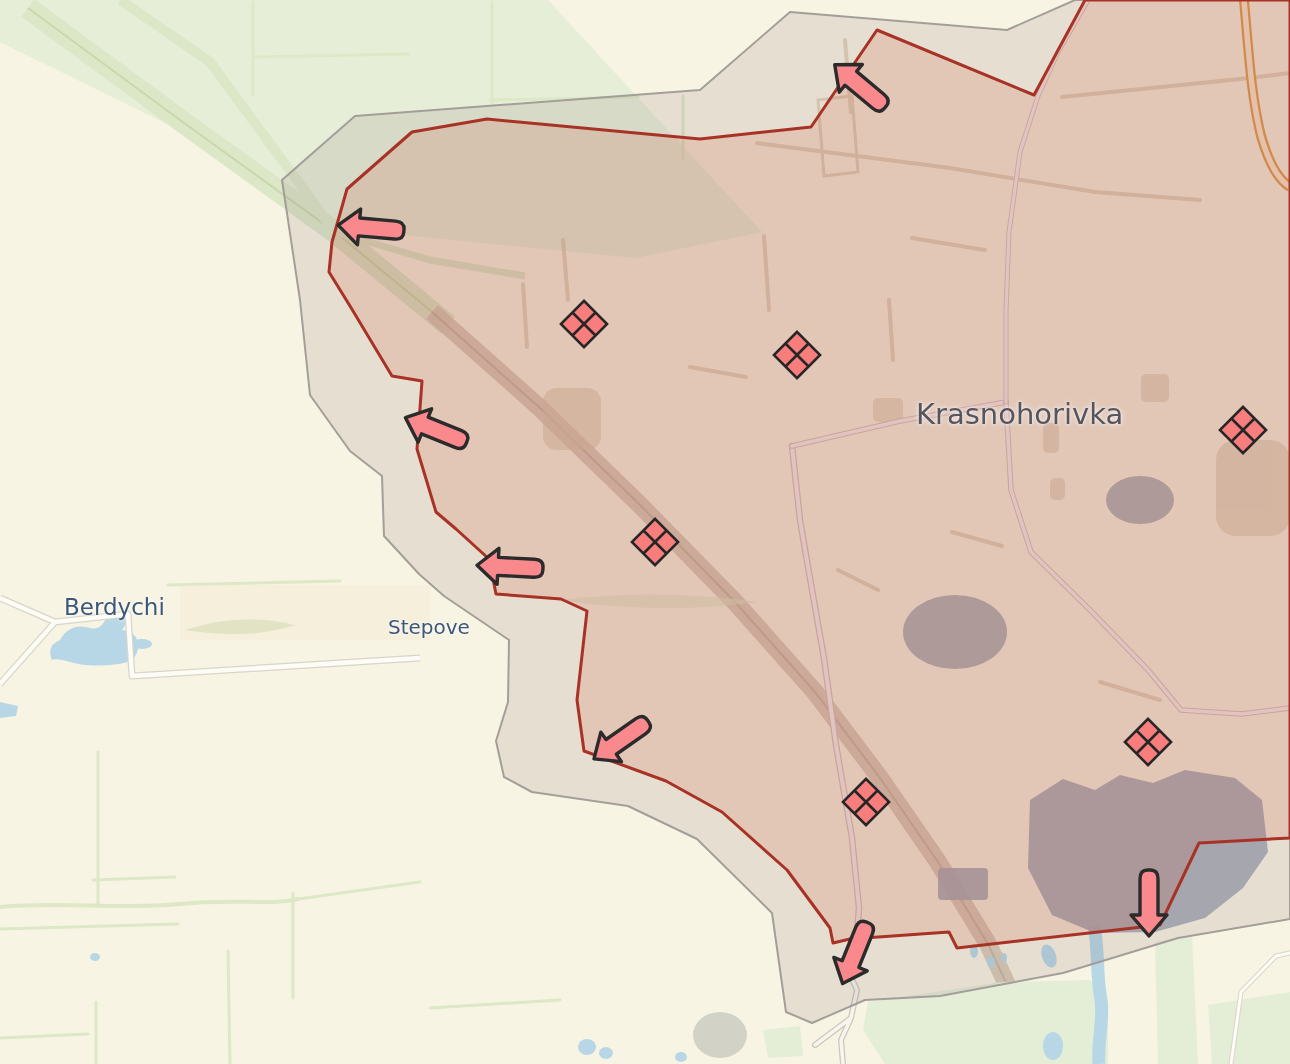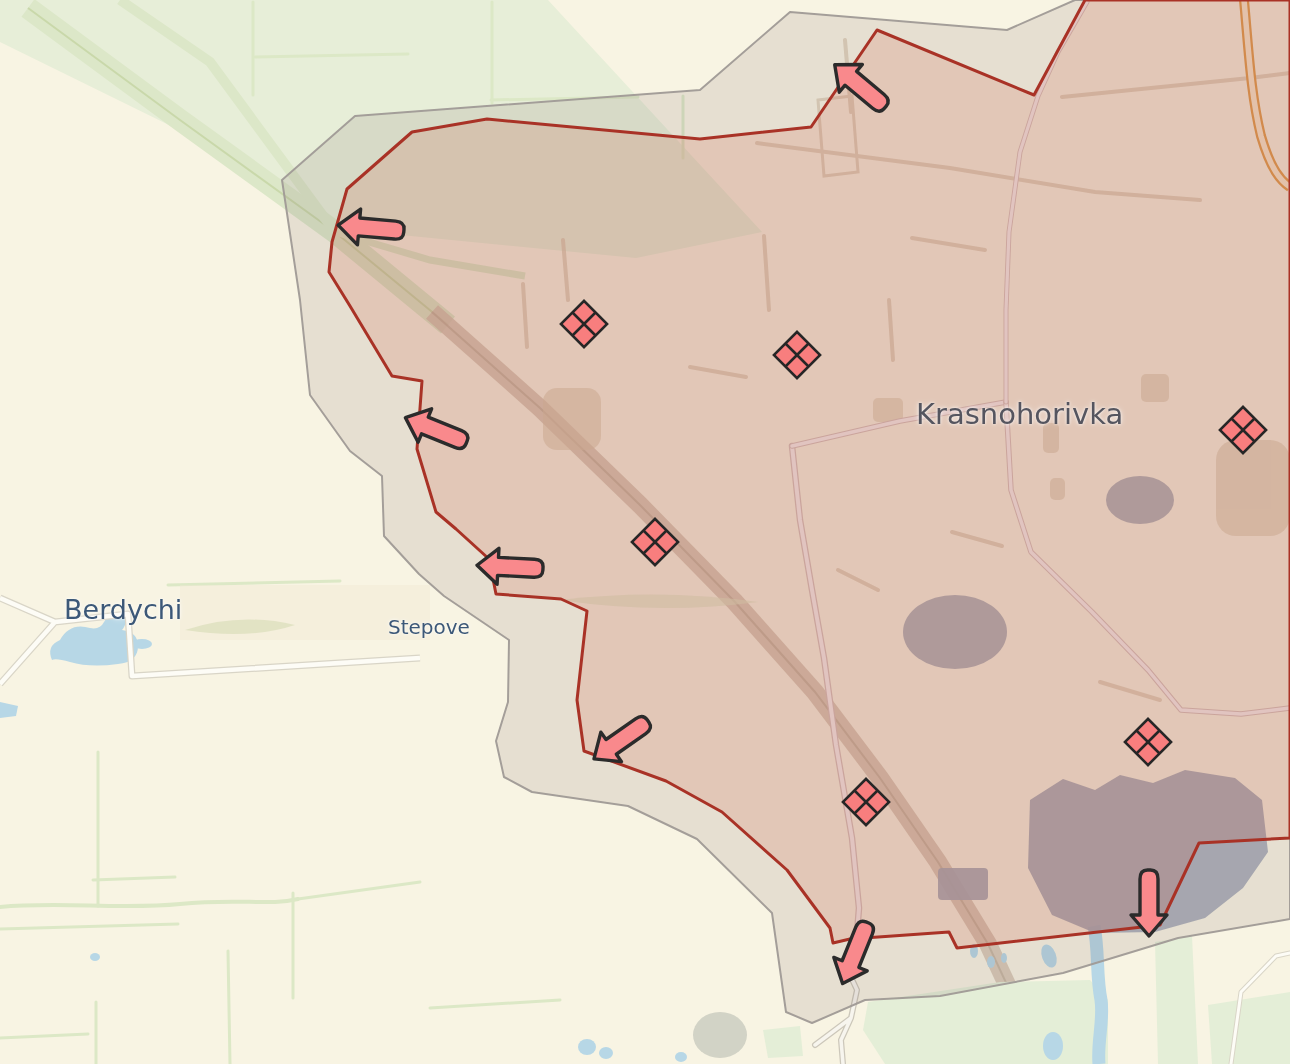--- a/index.html
+++ b/index.html
@@ -225,16 +225,16 @@
     </g>
         <g transform="translate(855,953) rotate(-68)">
       <path d="M-33,0 L-12,-18 L-12,-9 L24,-9 Q33,-9 33,-1.5 L33,1.5 Q33,9 24,9 L-12,9 L-12,18 Z" stroke="#2b2b2b" stroke-width="3.4" stroke-linejoin="round" fill="#f9898c"></path>
     </g>
         <g transform="translate(1149,903) rotate(-90)">
       <path d="M-33,0 L-12,-18 L-12,-9 L24,-9 Q33,-9 33,-1.5 L33,1.5 Q33,9 24,9 L-12,9 L-12,18 Z" stroke="#2b2b2b" stroke-width="3.4" stroke-linejoin="round" fill="#f9898c"></path>
     </g>
       </g>
 </svg>
 
-  <div class="place-label pl-blue" style="left:64px;top:594px;font-size:27px">Berdychi</div>
+  <div class="place-label pl-blue" style="left:64px;top:594px;font-size:23px">Berdychi</div>
   <div class="place-label pl-blue" style="left:388px;top:615px;font-size:20px">Stepove</div>
   <div class="place-label pl-gray" style="left:916px;top:397px;font-size:29px">Krasnohorivka</div>
 </div>
 
 </body></html>

